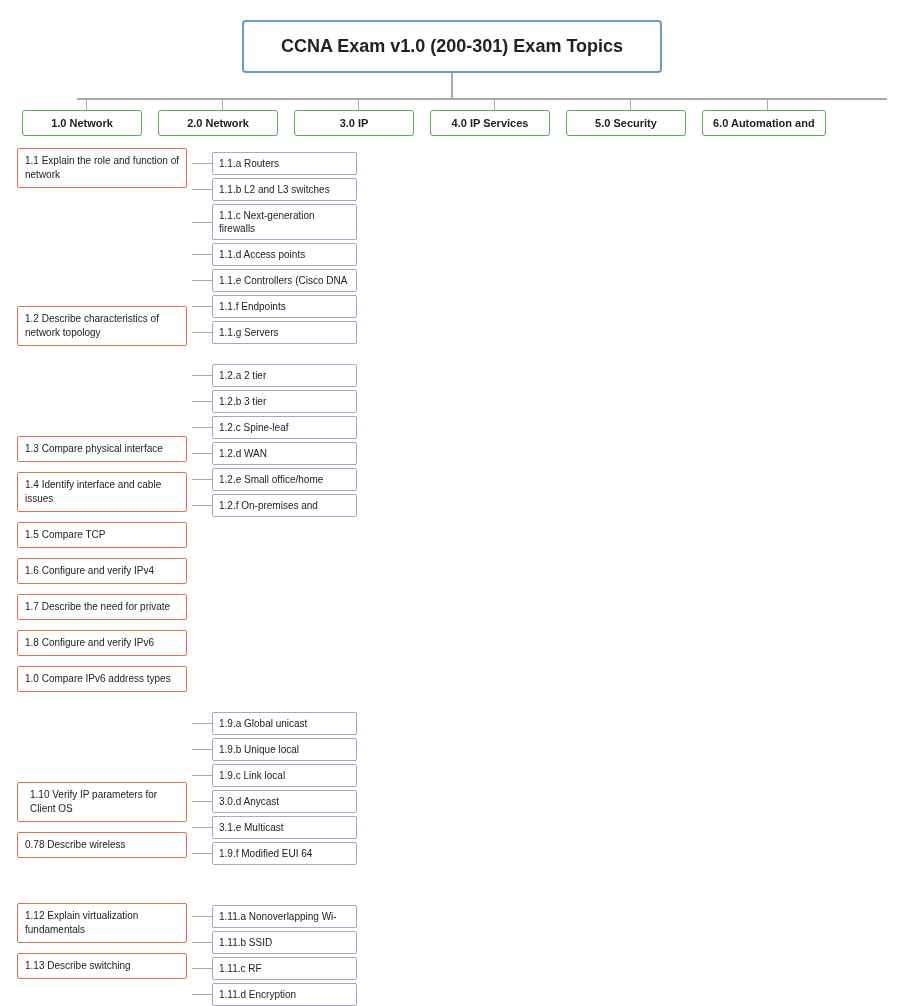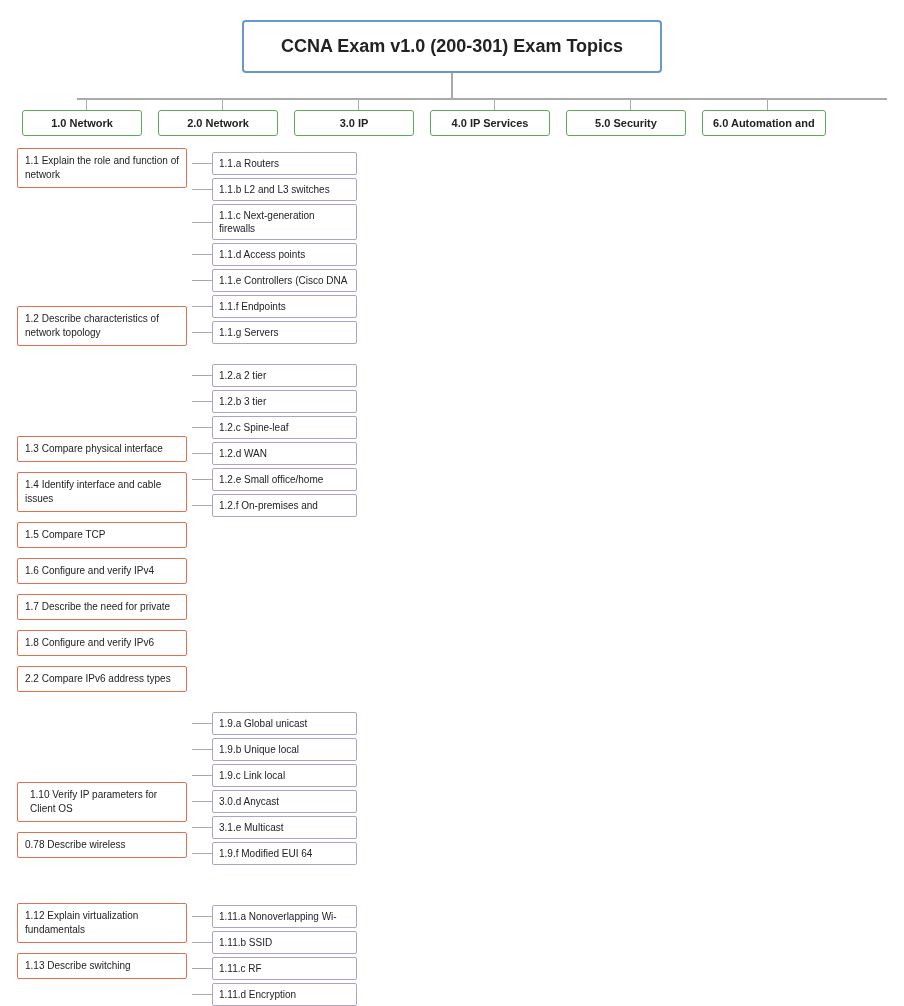--- a/index.html
+++ b/index.html
@@ -141,21 +141,21 @@
       <div class="topic-entry" style="margin-top:5px;">1.4 Identify interface and cable issues</div>
 
       <div class="topic-entry" style="margin-top:5px;">1.5 Compare TCP</div>
 
       <div class="topic-entry" style="margin-top:5px;">1.6 Configure and verify IPv4</div>
 
       <div class="topic-entry" style="margin-top:5px;">1.7 Describe the need for private</div>
 
       <div class="topic-entry" style="margin-top:5px;">1.8 Configure and verify IPv6</div>
 
-      <div class="topic-entry" style="margin-top:5px;">2.2 Compare IPv6 address types</div>
+      <div class="topic-entry" style="margin-top:5px;">1.0 Compare IPv6 address types</div>
 
       <div style="height: 75px;"></div>
 
       <div class="topic-entry" style="margin-top:5px;padding-left:12px;">1.10 Verify IP parameters for Client OS</div>
 
       <div class="topic-entry" style="margin-top:5px;">0.78 Describe wireless</div>
 
       <div style="height: 30px;"></div>
 
       <div class="topic-entry" style="margin-top:5px;">1.12 Explain virtualization fundamentals</div>

